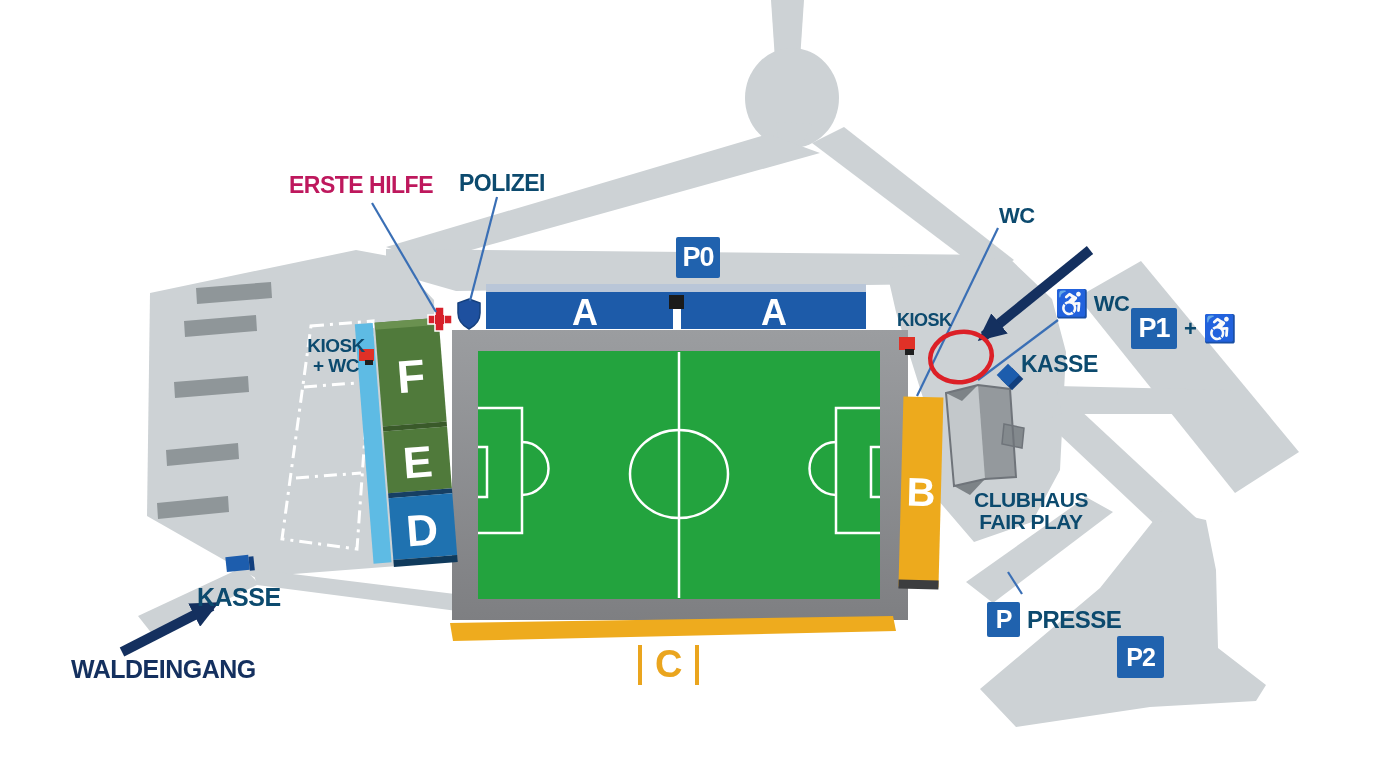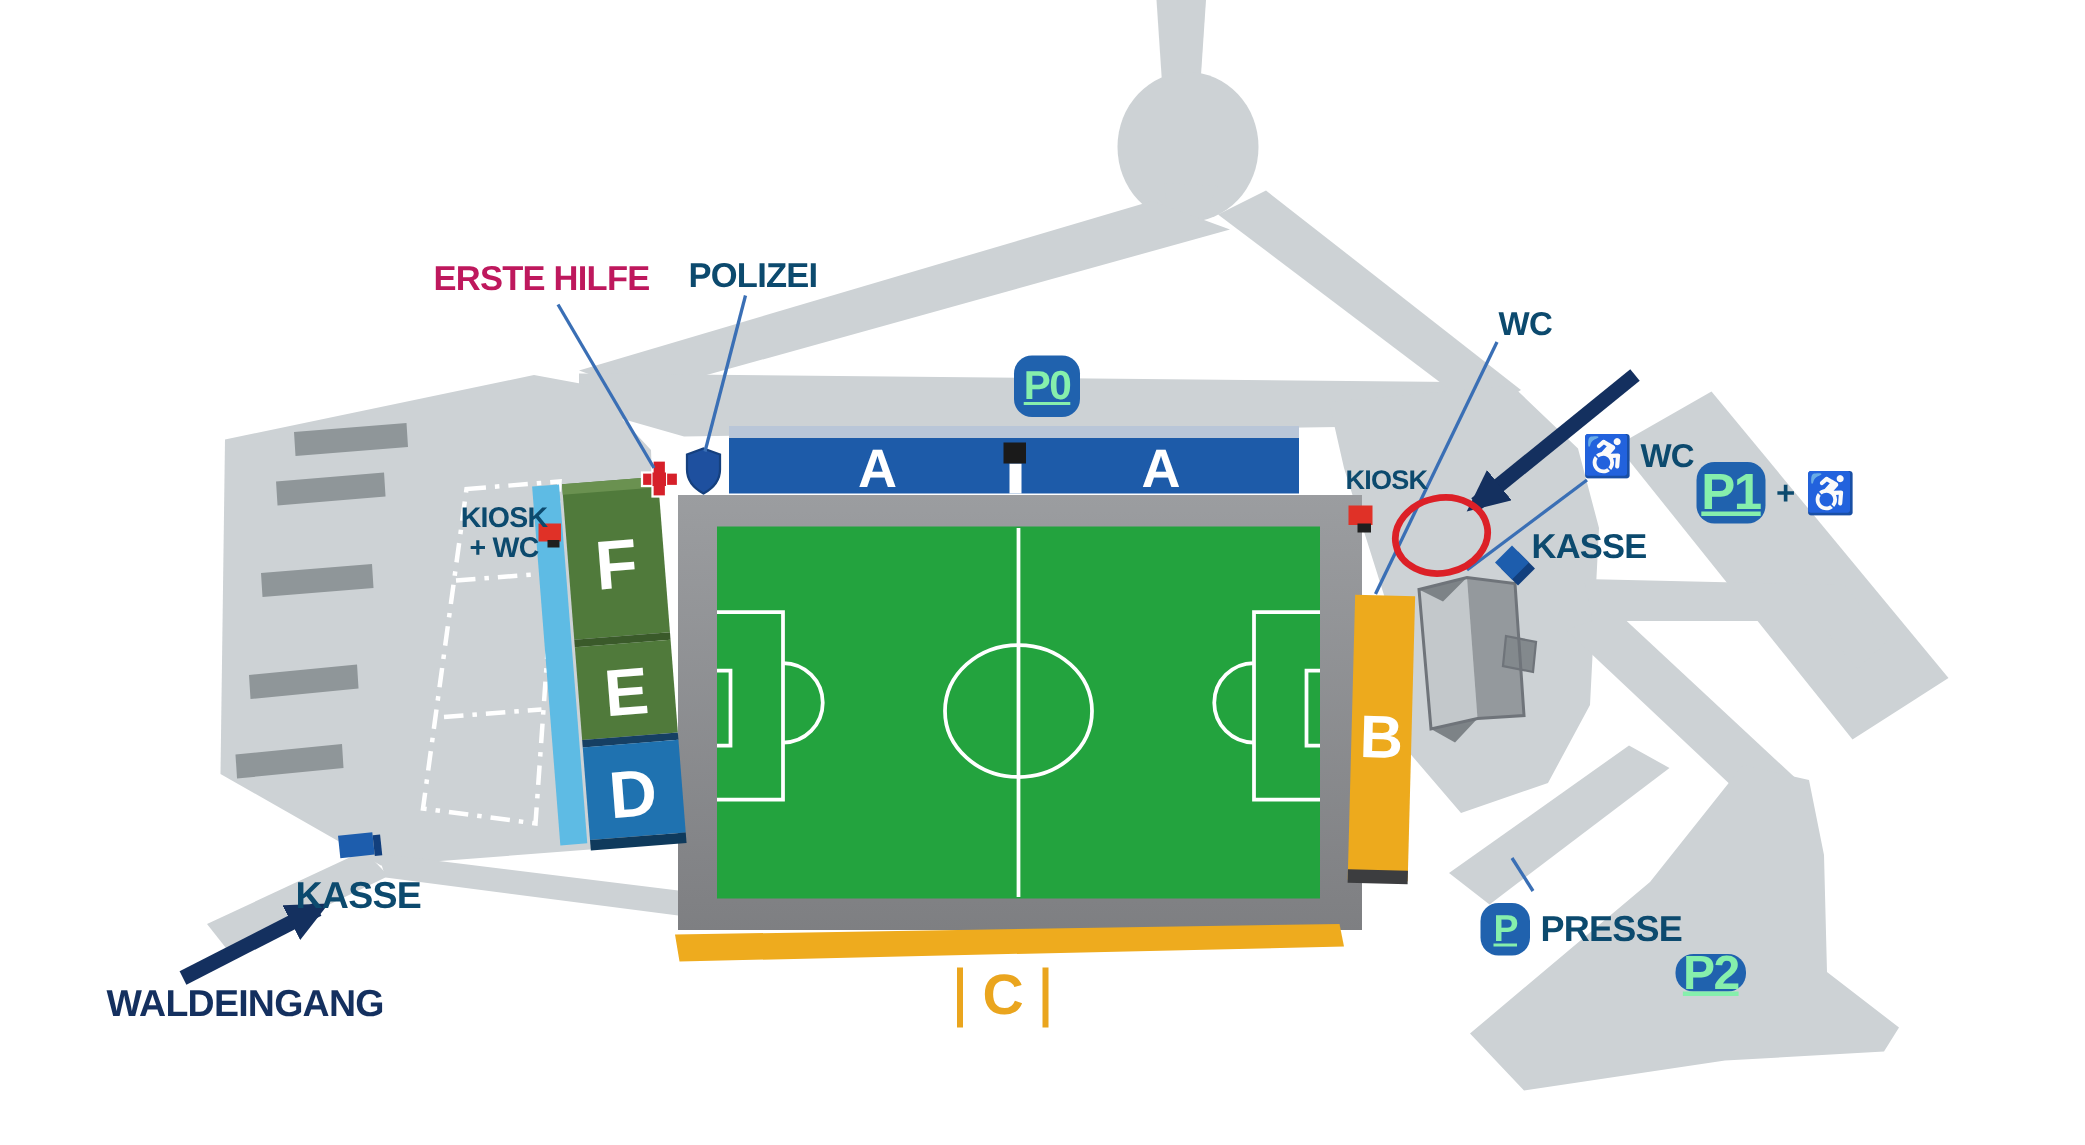--- a/index.html
+++ b/index.html
@@ -3,23 +3,23 @@
 <meta charset="utf-8">
 <style>
   html,body{margin:0;padding:0;background:#fff;}
   #stage{position:relative;width:1390px;height:763px;overflow:hidden;
          font-family:"Liberation Sans",sans-serif;background:#fff;}
   #mapsvg{position:absolute;left:0;top:0;}
   .lbl{position:absolute;font-weight:bold;white-space:nowrap;color:#0c4a6e;
        letter-spacing:-0.5px;line-height:1.05;}
   .navy{color:#14305f;}
   .red{color:#be185d;}
-  .box{position:absolute;background:#2062ae;color:#86efac;display:flex;
+  .box{position:absolute;background:#2062ae;color:#ffffff;display:flex;
        align-items:center;justify-content:center;font-weight:bold;
-       border-radius:12px;letter-spacing:-1px;text-decoration:underline;}
+       border-radius:2px;letter-spacing:-1px;}
   .row{position:absolute;display:flex;align-items:center;}
   .row .box{position:static;}
   .wheel{font-weight:bold;color:#1d5dad;}
   .centered{text-align:center;transform:translateX(-50%);}
   .cbar{width:4px;height:40px;background:#eaa51e;}
   #c-label{position:absolute;display:flex;align-items:center;gap:13px;
            color:#eaa51e;font-weight:bold;}
 </style>
 </head>
 <body>
@@ -166,35 +166,39 @@
 
 <div class="lbl" style="left:999px;top:204px;font-size:22px;">WC</div>
 
 
 <div class="row" style="left:1055px;top:288px;gap:5px;">
   <span class="wheel" style="font-size:27px;">♿</span>
   <span class="lbl" style="position:static;font-size:22px;">WC</span>
 </div>
 
 <div class="row" style="left:1131px;top:308px;gap:7px;">
-  <div class="box" style="width:46px;height:41px;font-size:34px;">P1</div>
+  <div class="box" style="width:46px;height:41px;font-size:27px;">P1</div>
   <span class="lbl" style="position:static;font-size:22px;">+</span>
   <span class="wheel" style="font-size:27px;">♿</span>
 </div>
 
 <div class="lbl" style="left:897px;top:311px;font-size:18px;">KIOSK</div>
 <div class="lbl" style="left:1021px;top:352px;font-size:23px;">KASSE</div>
 
+<div class="lbl centered" style="left:1031px;top:489px;font-size:21px;">
+  <div>CLUBHAUS</div>
+  <div>FAIR PLAY</div>
+</div>
 
 <div class="row" style="left:987px;top:602px;gap:7px;">
   <div class="box" style="width:33px;height:35px;font-size:25px;">P</div>
   <span class="lbl" style="position:static;font-size:24px;">PRESSE</span>
 </div>
 
-<div class="box" style="left:1117px;top:636px;width:47px;height:25px;font-size:32px;">P2</div>
+<div class="box" style="left:1117px;top:636px;width:47px;height:42px;font-size:25px;">P2</div>
 
 <div class="lbl centered" style="left:336px;top:336px;font-size:19px;">
   <div>KIOSK</div>
   <div>+ WC</div>
 </div>
 
 <div class="lbl" style="left:197px;top:584px;font-size:25px;">KASSE</div>
 <div class="lbl navy" style="left:71px;top:656px;font-size:25px;text-align:right;">WALDEINGANG</div>
 
 <div id="c-label" style="left:638px;top:643px;">

